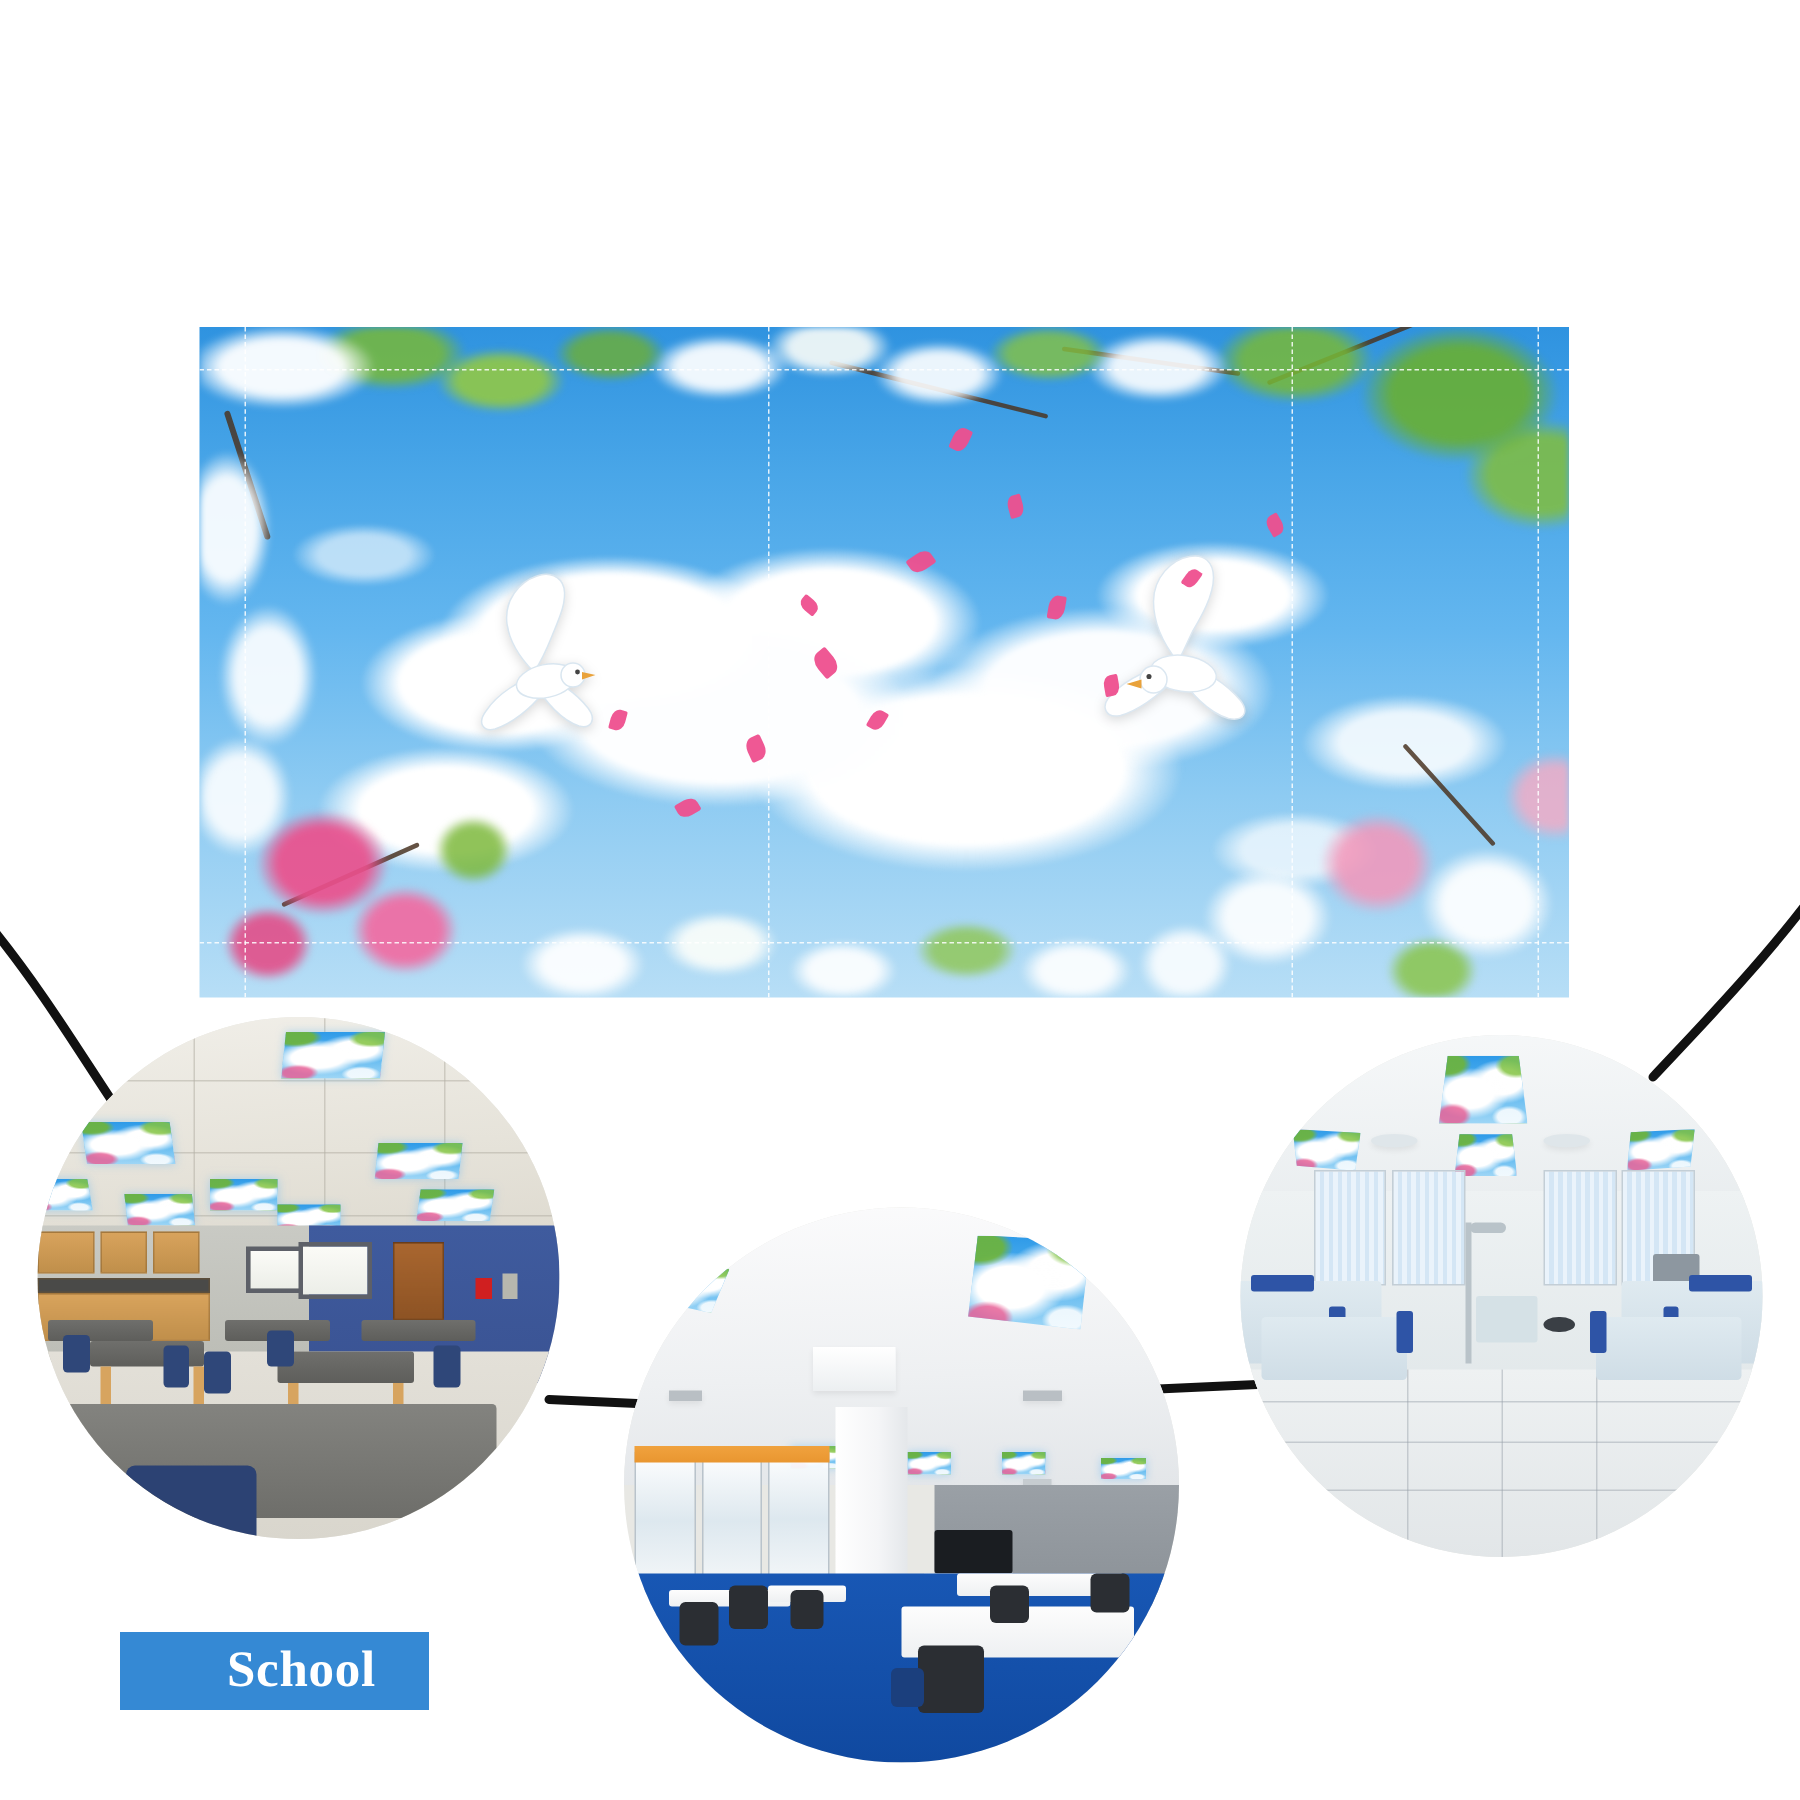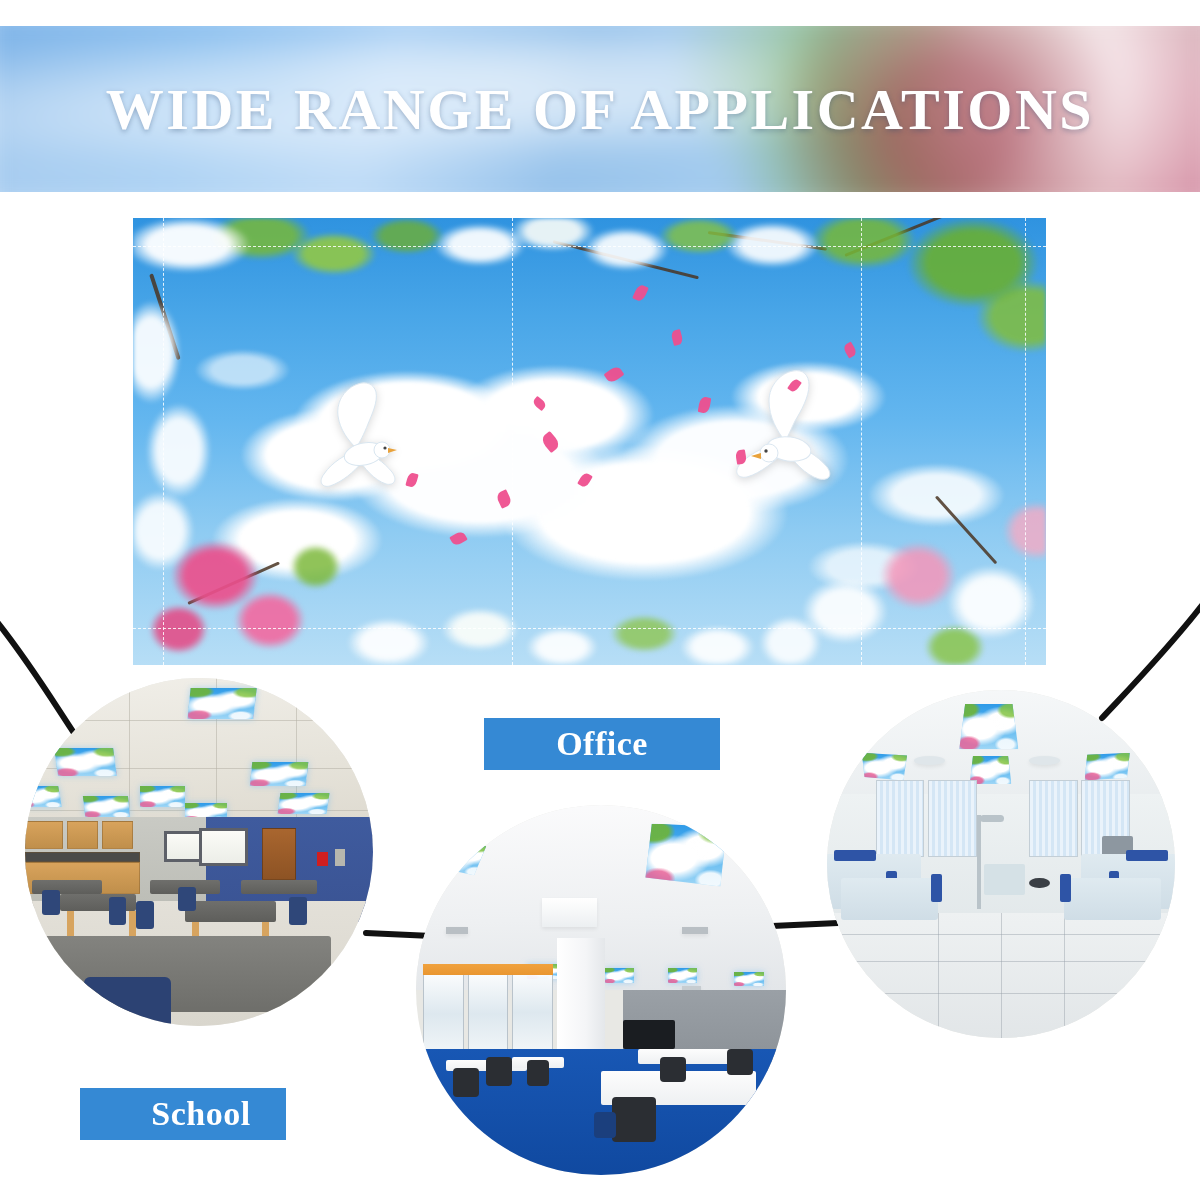--- a/index.html
+++ b/index.html
@@ -299,24 +299,20 @@
   }
 
   
   .connectors { position: absolute; inset: 0; pointer-events: none; }
 </style>
 </head>
 <body>
 
 <div class="page">
 
-  <div class="banner">
-    <div class="banner-bg"></div>
-    <div class="banner-title">WIDE RANGE OF APPLICATIONS</div>
-  </div>
 
   <div class="hero">
     <div class="hero-clouds"></div>
 
     <div class="branch" style="left:46%;top:5%;width:150px;height:3px;transform:rotate(14deg);"></div>
     <div class="branch" style="left:2%;top:12%;width:90px;height:4px;transform:rotate(72deg);"></div>
     <div class="branch" style="left:63%;top:3%;width:120px;height:3px;transform:rotate(8deg);"></div>
     <div class="branch" style="left:78%;top:8%;width:130px;height:3px;transform:rotate(-22deg);"></div>
     <div class="branch" style="left:6%;top:86%;width:100px;height:3px;transform:rotate(-24deg);"></div>
     <div class="branch" style="left:88%;top:62%;width:90px;height:3px;transform:rotate(48deg);"></div>
@@ -474,23 +470,20 @@
       <div class="off-chair" style="left:19%;top:68%;width:7%;height:8%;"></div>
       <div class="off-chair" style="left:10%;top:71%;width:7%;height:8%;"></div>
       <div class="off-chair" style="left:30%;top:69%;width:6%;height:7%;"></div>
       <div class="off-chair" style="left:53%;top:79%;width:12%;height:12%;"></div>
       <div class="off-chair" style="left:66%;top:68%;width:7%;height:7%;"></div>
       <div class="off-chair" style="left:84%;top:66%;width:7%;height:7%;"></div>
       <div class="off-chair" style="left:48%;top:83%;width:6%;height:7%;background:#1b3f7d;"></div>
     </div>
   </div>
 
-  <div class="label" style="left:484px;top:718px;width:236px;height:52px;font-size:34px;background:#3589d4;">
-    <span>Office</span>
-  </div>
 
   <div class="circle" style="left:827px;top:690px;width:348px;height:348px;">
     <div class="circle-inner">
       <div class="hos-ceiling"></div>
 
       <div class="sky-panel" style="left:38%;top:4%;width:17%;height:13%;clip-path:polygon(10% 0,90% 0,100% 100%,0 100%);"></div>
       <div class="sky-panel" style="left:10%;top:18%;width:13%;height:8%;clip-path:polygon(0 0,100% 10%,92% 100%,6% 88%);"></div>
       <div class="sky-panel" style="left:41%;top:19%;width:12%;height:8%;clip-path:polygon(8% 0,92% 0,100% 100%,0 100%);"></div>
       <div class="sky-panel" style="left:74%;top:18%;width:13%;height:8%;clip-path:polygon(6% 8%,100% 0,94% 90%,0 100%);"></div>
 

